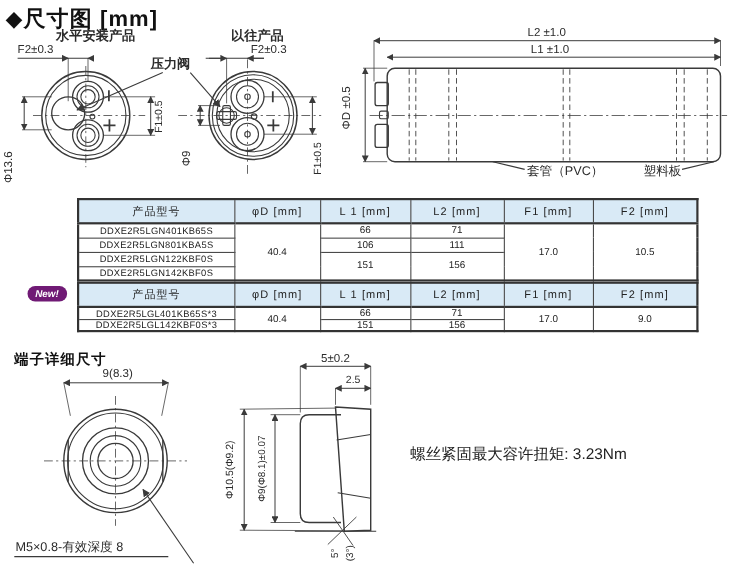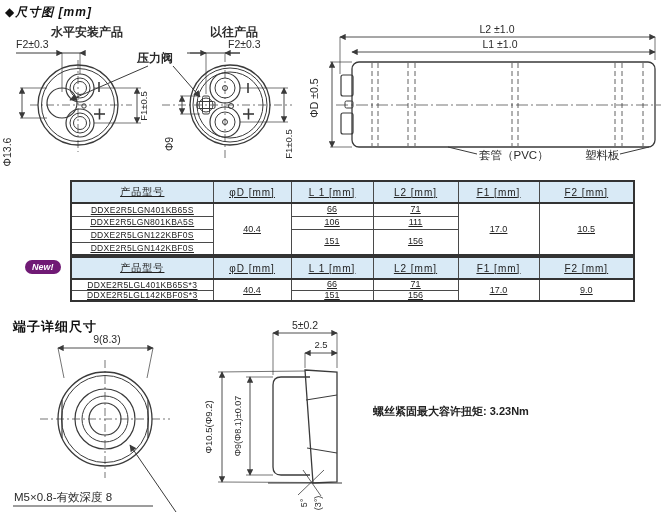--- a/index.html
+++ b/index.html
@@ -1,41 +1,41 @@
 <!DOCTYPE html>
 <html><head>
 <meta charset="utf-8">
 <style>
   * { margin:0; padding:0; box-sizing:border-box; }
   body { font-family: "Liberation Sans", "DejaVu Sans", sans-serif; background:#fff; }
   #page { position:relative; width:666px; height:513px; background:#ffffff; overflow:hidden; color:#222; }
 
-  .title { position:absolute; left:5px; top:4px; font-size:12px; font-weight:bold; color:#111; letter-spacing:1px;font-style:italic; }
+  .title { position:absolute; left:5px; top:4px; font-size:20px; font-weight:bold; color:#111; letter-spacing:1px; }
 
   svg text { fill:#2b2b2b; }
 
   .tblwrap { position:absolute; left:70px; top:180px; }
   table { border-collapse:collapse; table-layout:fixed; width:563px; background:#fff; }
-  table, th, td { border:1px solid #4a4a4a;text-decoration:underline; }
+  table, th, td { border:1px solid #4a4a4a; }
   table { border:2px solid #333; }
   th { background:#d9eaf6; font-weight:normal; font-size:10px; height:22px; color:#222; letter-spacing:1px; }
   td { text-align:center; font-size:9px; color:#222; height:13px; line-height:1; }
   td.model { font-size:8.5px; letter-spacing:0.3px; }
   thead th { border-bottom:2px solid #333; }
   #t2 td { height:11px;text-align:center; }
 
   .newbadge { position:absolute; left:25px; top:260px; background:#701a75; color:#fff;
     font-size:9px; font-style:italic; font-weight:bold; padding:2px 7px 2px 7px; border-radius:9px; }
 
   .sechead { position:absolute; left:13px; top:318px; font-size:13px; font-weight:bold; color:#111; letter-spacing:1px; }
 
   .note { position:absolute; left:364px; top:322px; font-size:12px; color:#222; letter-spacing:0.5px; }
   .spec-title { position:absolute; left:373px; top:363px; font-size:12px; font-weight:bold; color:#222; }
   .spec-l1 { position:absolute; left:373px; top:386px; font-size:11.5px; color:#222; }
-  .spec-l2 { position:absolute; left:373px; top:404px; font-size:11px; color:#222;font-weight:bold; }
+  .spec-l2 { position:absolute; left:373px; top:404px; font-size:14px; color:#222; }
 
   .dim { font-size:10.5px; }
   .dimsm { font-size:9.5px; }
   .lbl { font-size:12px; font-weight:bold; }
   .lbl2 { font-size:11.5px; }
 </style>
 </head>
 <body>
 
 <div id="page">

